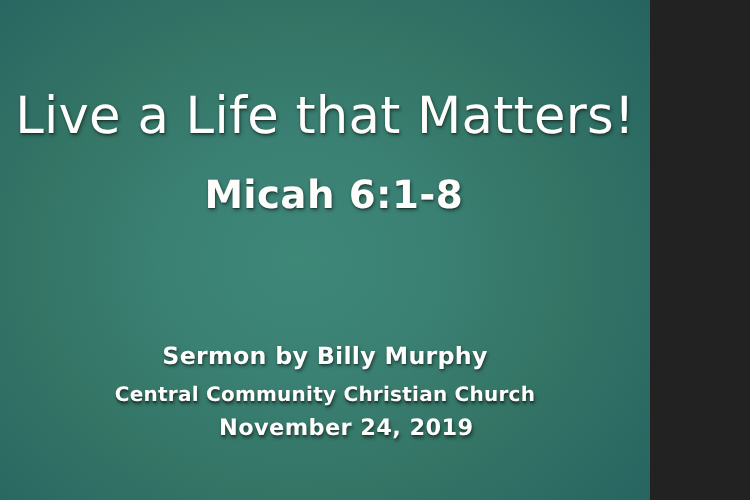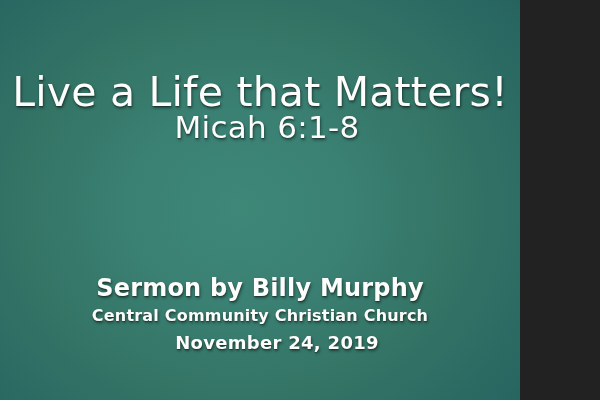--- a/index.html
+++ b/index.html
@@ -74,31 +74,31 @@
   
   #title-main {
     top: 72px;
     font-size: 41px;
     font-weight: 400;
     letter-spacing: 0.2px;
     line-height: 1;
   }
 
   #title-reference {
-    top: 112px;
+    top: 141px;
     font-size: 31px;
-    font-weight: 400;
+    font-weight: 700;
     letter-spacing: 0.3px;
     line-height: 1;
     padding-left: 14px;
   }
 
   #speaker-line {
     top: 276px;
-    font-size: 24px;
+    font-size: 19px;
     font-weight: 700;
     letter-spacing: 0.2px;
     line-height: 1;
   }
 
   #church-line {
     top: 308px;
     font-size: 16px;
     font-weight: 700;
     letter-spacing: 0.2px;

